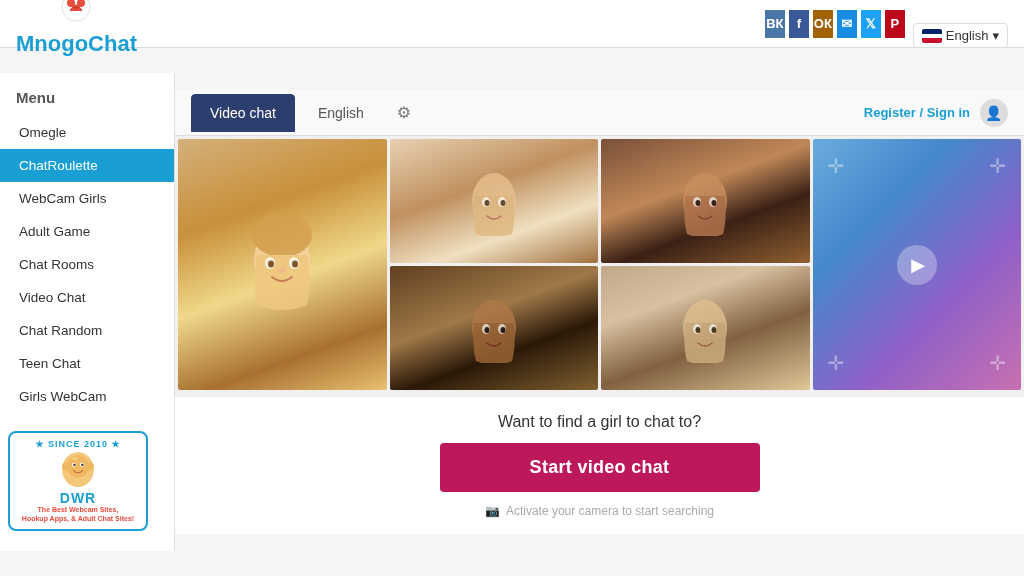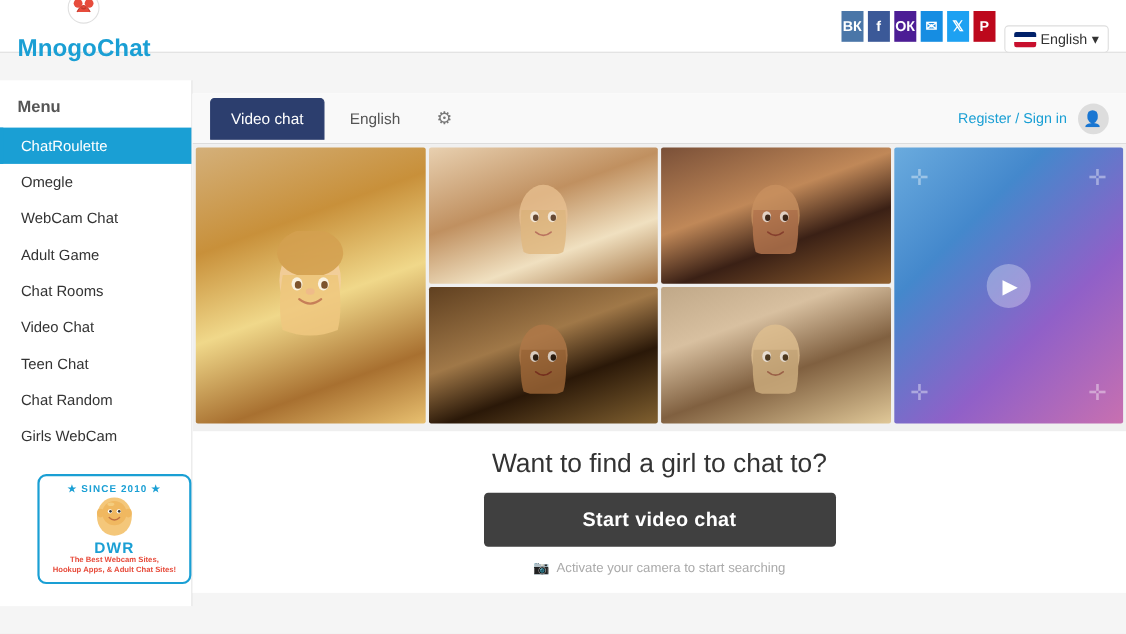--- a/index.html
+++ b/index.html
@@ -47,21 +47,21 @@
       align-items: center;
       justify-content: center;
       color: #fff;
       font-size: 13px;
       font-weight: bold;
       cursor: pointer;
       text-decoration: none;
     }
     .social-vk { background: #4a76a8; }
     .social-fb { background: #3b5998; }
-    .social-ok { background: #4c1d95; }
+    .social-ok { background: #a16207; }
     .social-mail { background: #168de2; }
     .social-tw { background: #1da1f2; }
     .social-pin { background: #bd081c; }
     .lang-selector {
       display: flex;
       align-items: center;
       gap: 4px;
       border: 1px solid #ddd;
       border-radius: 4px;
       padding: 4px 8px;
@@ -109,21 +109,20 @@
     }
     .sidebar-item.active {
       background: #1a9fd4;
       color: #fff;
       border-left: 3px solid #1a9fd4;
     }
     .sidebar-dwr {
       margin-top: 10px;
       padding: 8px;
       text-align: center;
-      margin-left: 26px;
     }
     .dwr-badge {
       width: 140px;
       height: 100px;
       background: #fff;
       border: 2px solid #1a9fd4;
       border-radius: 8px;
       display: flex;
       flex-direction: column;
       align-items: center;
@@ -193,20 +192,21 @@
       margin-left: auto;
       display: flex;
       align-items: center;
       gap: 10px;
     }
     .register-link {
       font-size: 13px;
       color: #1a9fd4;
       cursor: pointer;
       text-decoration: none;
+      font-weight: bold;
     }
     .avatar-circle {
       width: 28px;
       height: 28px;
       border-radius: 50%;
       background: #ddd;
       display: flex;
       align-items: center;
       justify-content: center;
       font-size: 14px;
@@ -286,26 +286,26 @@
       background: #fff;
       padding: 16px 20px;
       display: flex;
       flex-direction: column;
       align-items: center;
       gap: 12px;
       width: 100%;
       border-top: 1px solid #eee;
     }
     .cta-title {
-      font-size: 24px;
+      font-size: 16px;
       color: #333;
       font-weight: 400;
     }
     .start-btn {
-      background: #404040;
+      background: #be185d;
       color: #fff;
       border: none;
       border-radius: 4px;
       padding: 14px 60px;
       font-size: 18px;
       font-weight: bold;
       cursor: pointer;
       width: 320px;
       letter-spacing: 0.3px;
     }
@@ -356,43 +356,43 @@
       <span>▾</span>
     </div>
   </div>
 </div>
 
 <div class="main-layout">
 
   <div class="sidebar">
     <div class="sidebar-menu-title">Menu</div>
 
+    <div class="sidebar-item">
+      <span>Omegle</span>
+    </div>
     <div class="sidebar-item active">
       <span>ChatRoulette</span>
     </div>
     <div class="sidebar-item">
-      <span>Omegle</span>
-    </div>
-    <div class="sidebar-item">
-      <span>WebCam Chat</span>
+      <span>WebCam Girls</span>
     </div>
     <div class="sidebar-item">
       <span>Adult Game</span>
     </div>
     <div class="sidebar-item">
       <span>Chat Rooms</span>
     </div>
     <div class="sidebar-item">
       <span>Video Chat</span>
     </div>
     <div class="sidebar-item">
+      <span>Chat Random</span>
+    </div>
+    <div class="sidebar-item">
       <span>Teen Chat</span>
-    </div>
-    <div class="sidebar-item">
-      <span>Chat Random</span>
     </div>
     <div class="sidebar-item">
       <span>Girls WebCam</span>
     </div>
 
     <div class="sidebar-dwr">
       <div class="dwr-badge">
         <span class="dwr-since">★ SINCE 2010 ★</span>
 
         <svg width="48" height="52" viewBox="0 0 48 52">

